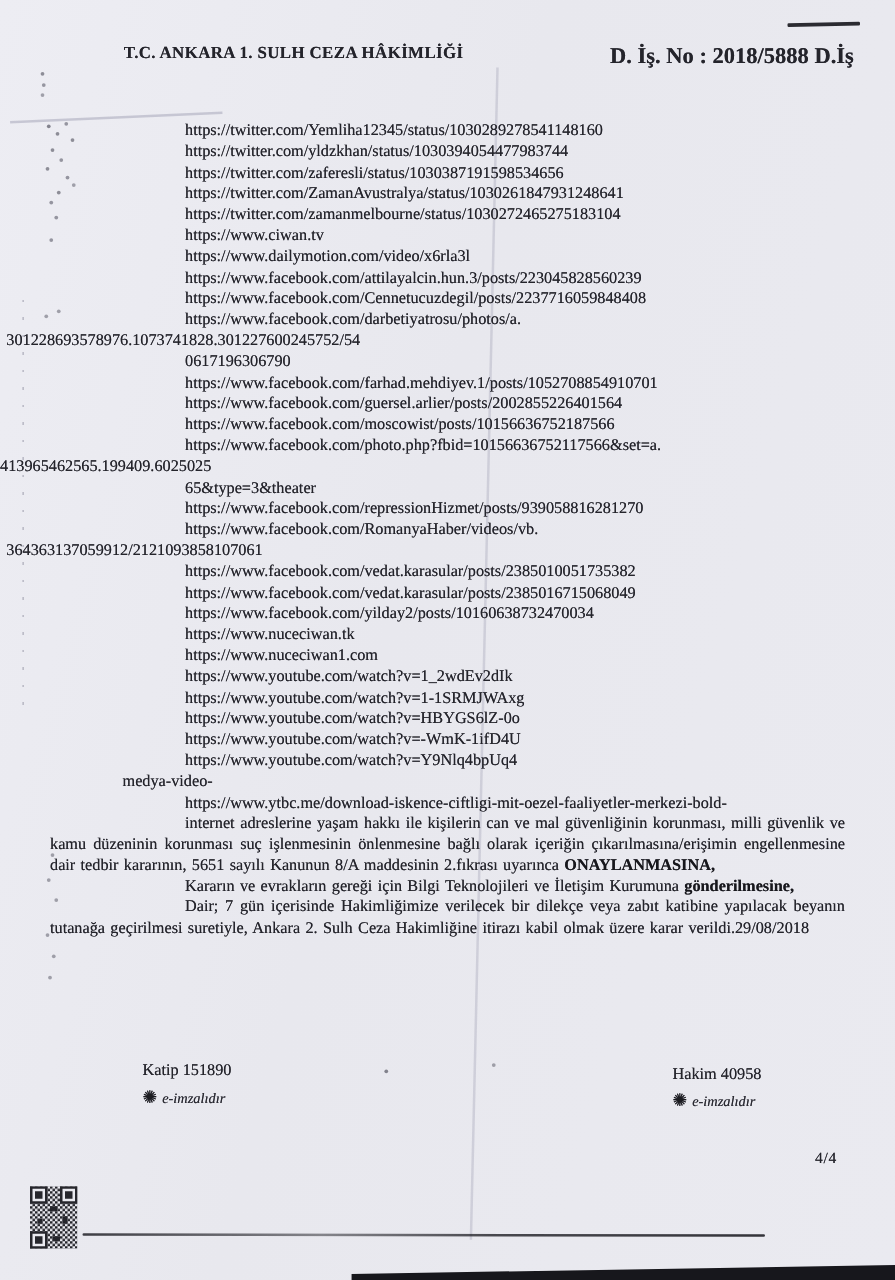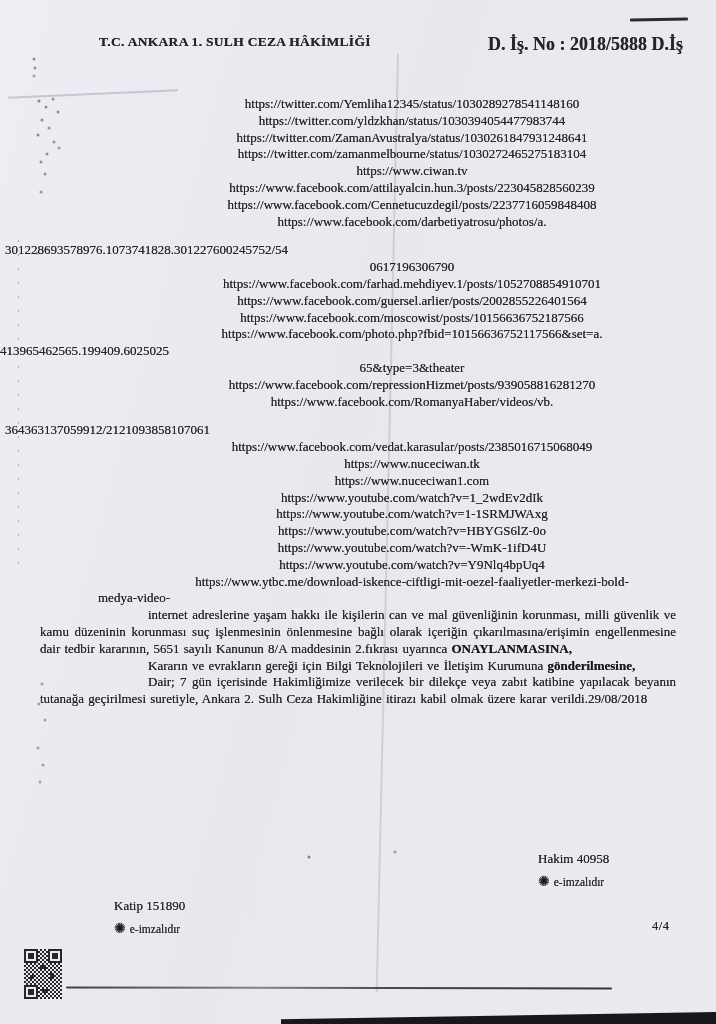--- a/index.html
+++ b/index.html
@@ -12,34 +12,34 @@
   .page{position:absolute;inset:0;padding-left:20px;}
   .ink{text-shadow:0 0 0.5px rgba(30,30,40,0.75);}
 
   
   .hdr-court{position:absolute;left:99px;top:34px;font-size:13.5px;font-weight:bold;letter-spacing:0.3px;}
   .hdr-case{position:absolute;left:488px;top:34px;font-size:18px;font-weight:bold;}
 
   
   .text-block{position:absolute;left:40px;top:96px;width:636px;font-size:13px;line-height:16.8px;}
   .url-line{white-space:nowrap;}
-  .ind{margin-left:108px;text-align:center;}
+  .ind{margin-left:108px;}
   .fl0{margin-left:-40px;}
-  .fl5{margin-left:-35px;margin-top:12px;}
+  .fl5{margin-left:-35px;}
   .mid{margin-left:58px;}
   .para{margin:0;text-align:justify;text-indent:108px;word-spacing:1px;}
   .para b{font-weight:bold;color:#17171c;}
 
   
   .sig{position:absolute;font-size:13px;}
-  .sig-clerk{left:114px;top:898px;}
+  .sig-clerk{left:114px;top:848px;}
   .sig-judge{left:538px;top:851px;}
   .stamp{margin-top:7px;display:flex;align-items:flex-start;gap:4px;}
   .seal{font-family:"DejaVu Sans",sans-serif;font-size:14px;line-height:14px;color:#1b1b20;}
-  .stamp-label{font-size:11.5px;color:#2a2a32;padding-top:2px;}
+  .stamp-label{font-style:italic;font-size:11.5px;color:#2a2a32;padding-top:2px;}
 
   .page-num{position:absolute;left:631px;top:919px;font-size:12.5px;letter-spacing:0.5px;margin-left:21px;}
 
   
   .qr{position:absolute;left:24px;top:949px;}
 
   
   .corner-line{position:absolute;left:630px;top:18px;width:58px;height:3px;background:#2b2b31;transform:rotate(-1.2deg);border-radius:1px;}
   .fold-line{position:absolute;left:397px;top:54px;width:2px;height:938px;background:rgba(105,105,135,0.20);transform-origin:top center;transform:rotate(1.3deg);}
   .paper-edge{position:absolute;left:8px;top:93px;width:170px;height:1.5px;background:rgba(130,130,155,0.35);transform:rotate(-2.5deg);}
@@ -74,47 +74,51 @@
   <div class="speckles"></div>
 
   <div class="hdr-court ink">T.C. ANKARA 1. SULH CEZA HÂKİMLİĞİ</div>
   <div class="hdr-case ink">D. İş. No : 2018/5888 D.İş</div>
 
   <div class="text-block ink">
     <div>
 
     <div class="url-line ind">https://twitter.com/Yemliha12345/status/1030289278541148160</div>
         <div class="url-line ind">https://twitter.com/yldzkhan/status/1030394054477983744</div>
+        <div class="url-line ind">https://twitter.com/zaferesli/status/1030387191598534656</div>
         <div class="url-line ind">https://twitter.com/ZamanAvustralya/status/1030261847931248641</div>
         <div class="url-line ind">https://twitter.com/zamanmelbourne/status/1030272465275183104</div>
         <div class="url-line ind">https://www.ciwan.tv</div>
+        <div class="url-line ind">https://www.dailymotion.com/video/x6rla3l</div>
         <div class="url-line ind">https://www.facebook.com/attilayalcin.hun.3/posts/223045828560239</div>
         <div class="url-line ind">https://www.facebook.com/Cennetucuzdegil/posts/2237716059848408</div>
         <div class="url-line ind">https://www.facebook.com/darbetiyatrosu/photos/a.</div>
         <div class="url-line fl5">301228693578976.1073741828.301227600245752/54</div>
         <div class="url-line ind">0617196306790</div>
         <div class="url-line ind">https://www.facebook.com/farhad.mehdiyev.1/posts/1052708854910701</div>
         <div class="url-line ind">https://www.facebook.com/guersel.arlier/posts/2002855226401564</div>
         <div class="url-line ind">https://www.facebook.com/moscowist/posts/10156636752187566</div>
         <div class="url-line ind">https://www.facebook.com/photo.php?fbid=10156636752117566&amp;set=a.</div>
         <div class="url-line fl0">413965462565.199409.6025025</div>
         <div class="url-line ind">65&amp;type=3&amp;theater</div>
         <div class="url-line ind">https://www.facebook.com/repressionHizmet/posts/939058816281270</div>
         <div class="url-line ind">https://www.facebook.com/RomanyaHaber/videos/vb.</div>
         <div class="url-line fl5">364363137059912/2121093858107061</div>
+        <div class="url-line ind">https://www.facebook.com/vedat.karasular/posts/2385010051735382</div>
         <div class="url-line ind">https://www.facebook.com/vedat.karasular/posts/2385016715068049</div>
+        <div class="url-line ind">https://www.facebook.com/yilday2/posts/10160638732470034</div>
         <div class="url-line ind">https://www.nuceciwan.tk</div>
         <div class="url-line ind">https://www.nuceciwan1.com</div>
         <div class="url-line ind">https://www.youtube.com/watch?v=1_2wdEv2dIk</div>
         <div class="url-line ind">https://www.youtube.com/watch?v=1-1SRMJWAxg</div>
         <div class="url-line ind">https://www.youtube.com/watch?v=HBYGS6lZ-0o</div>
         <div class="url-line ind">https://www.youtube.com/watch?v=-WmK-1ifD4U</div>
         <div class="url-line ind">https://www.youtube.com/watch?v=Y9Nlq4bpUq4</div>
+        <div class="url-line mid">medya-video-</div>
         <div class="url-line ind">https://www.ytbc.me/download-iskence-ciftligi-mit-oezel-faaliyetler-merkezi-bold-</div>
-        <div class="url-line mid">medya-video-</div>
       </div>
     <p class="para"><span>internet adreslerine yaşam hakkı ile kişilerin can ve mal güvenliğinin korunması, milli güvenlik ve kamu düzeninin korunması suç işlenmesinin önlenmesine bağlı olarak içeriğin çıkarılmasına/erişimin engellenmesine dair tedbir kararının, 5651 sayılı Kanunun 8/A maddesinin 2.fıkrası uyarınca </span><b>ONAYLANMASINA,</b></p>
     <p class="para"><span>Kararın ve evrakların gereği için Bilgi Teknolojileri ve İletişim Kurumuna </span><b>gönderilmesine,</b></p>
     <p class="para"><span>Dair; 7 gün içerisinde Hakimliğimize verilecek bir dilekçe veya zabıt katibine yapılacak beyanın tutanağa geçirilmesi suretiyle, Ankara 2. Sulh Ceza Hakimliğine itirazı kabil olmak üzere karar verildi.29/08/2018</span></p>
   </div>
 
   <div class="sig sig-clerk ink">
     <div>Katip 151890</div>
     <div class="stamp">
       <span class="seal">✺</span>

